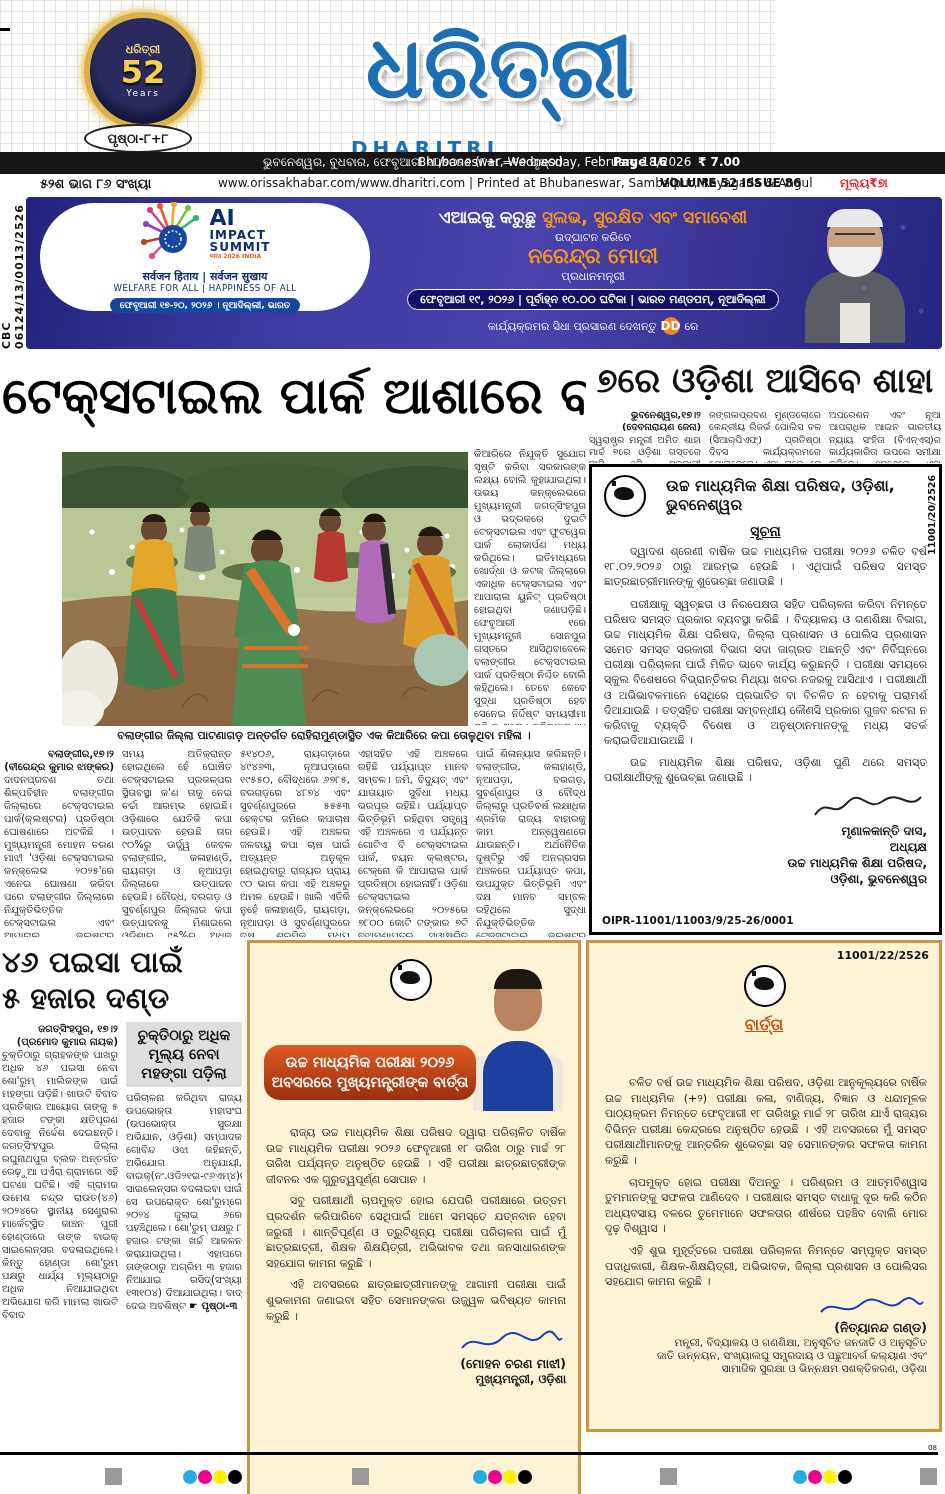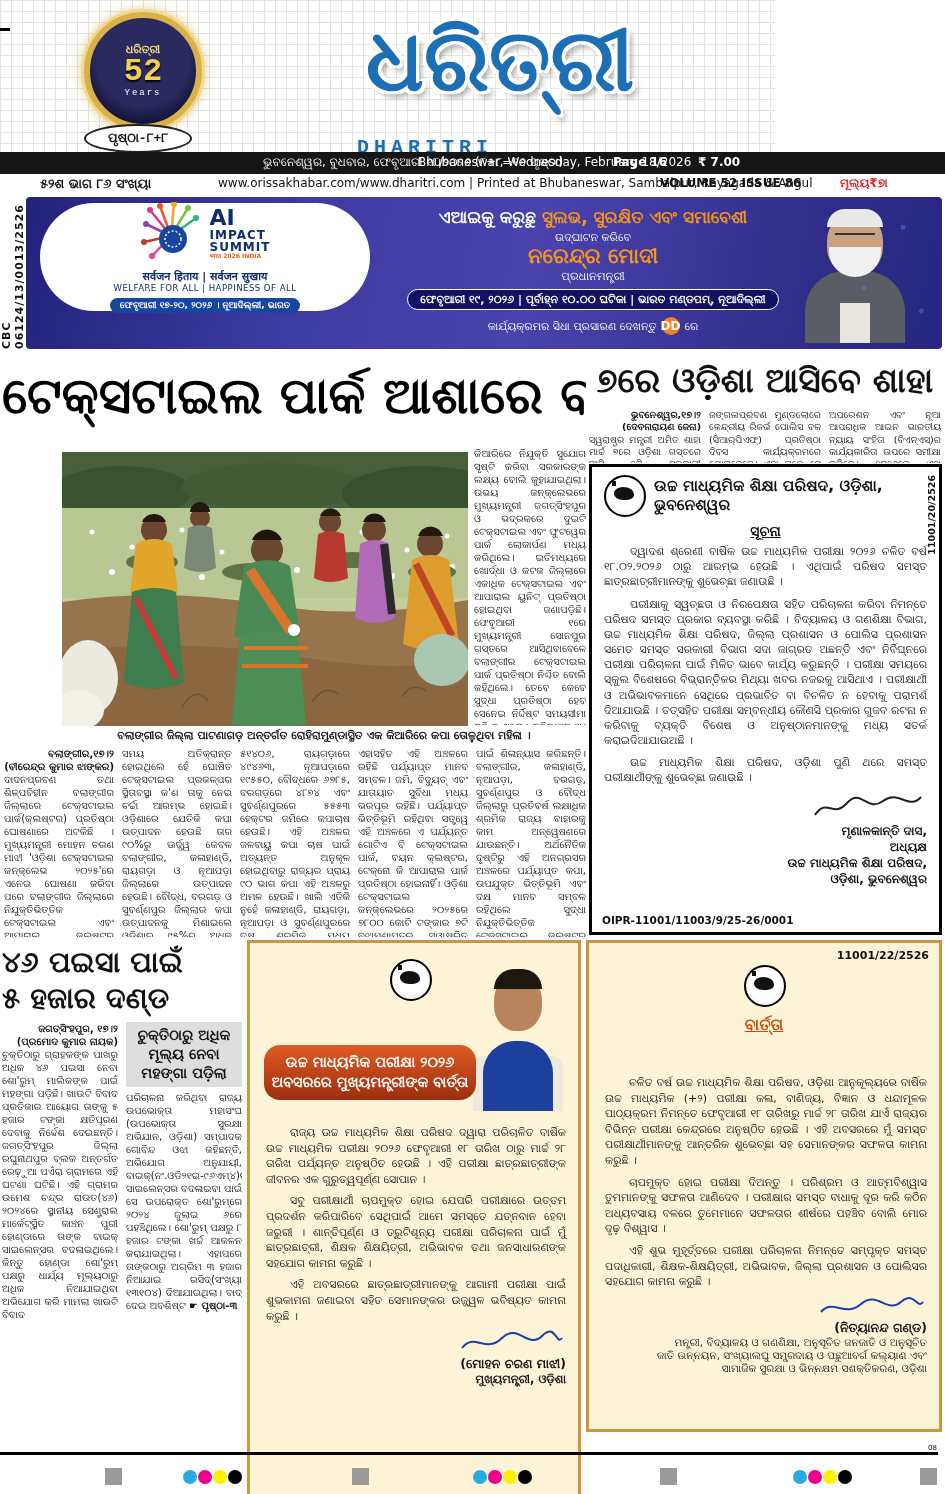--- a/index.html
+++ b/index.html
@@ -2,21 +2,21 @@
 <html><head>
 <meta charset="utf-8">
 <style>
   html,body{margin:0;padding:0;background:#fff;}
   .page{position:relative;width:945px;height:1494px;background:#fff;overflow:hidden;
         font-family:"DejaVu Sans","Liberation Sans",sans-serif;color:#111;}
   .abs{position:absolute;}
   
   .masthead{left:0;top:0;width:775px;height:152px;background:#fff;
     background-image:linear-gradient(#e4e4e4 1px,transparent 1px),linear-gradient(90deg,#e4e4e4 1px,transparent 1px);
-    background-size:11px 11px;font-family:Liberation Mono, monospace;}
+    background-size:11px 11px;}
   .corner-tick{left:0;top:28px;width:10px;height:3px;background:#000;}
   .badge{left:84px;top:12px;width:106px;height:106px;border-radius:50%;
     background:radial-gradient(circle at 50% 40%,#2a2a5e 55%,#14143c 75%);
     border:6px solid #d8b14a;box-shadow:0 0 0 3px #f1d98c,0 0 14px rgba(200,160,50,.8);
     display:flex;flex-direction:column;align-items:center;justify-content:center;color:#f5d87a;text-align:center;}
   .badge .b-title{font-size:11px;font-weight:bold;color:#f5d87a;line-height:1.1;}
   .badge .b-years{font-size:32px;font-weight:bold;color:#f7cf4f;line-height:1;text-shadow:0 2px 2px #000;}
   .badge .b-sub{font-size:9px;color:#fff;letter-spacing:2px;}
   .pages-oval{left:84px;top:124px;width:104px;height:25px;border:2px solid #222;border-radius:50%;
     background:#fff;display:flex;align-items:center;justify-content:center;font-size:13px;font-weight:bold;}
@@ -76,21 +76,21 @@
   .dateline{font-weight:bold;text-align:right;font-size:9.5px;line-height:1.3;}
   
   .photo{left:62px;top:452px;width:406px;height:274px;overflow:hidden;background:#b9c49a;}
   .caption{left:62px;top:729px;width:524px;font-size:11px;font-weight:bold;text-align:center;}
   .side-col{left:474px;top:447px;width:112px;height:278px;}
   
   .notice{left:589px;top:464px;width:353px;height:471px;border:3px solid #000;background:#fff;box-sizing:border-box;
     padding:8px 12px 6px 12px;overflow:hidden;}
   .notice .vcode{position:absolute;right:2px;top:8px;writing-mode:vertical-rl;transform:rotate(180deg);
     font-size:9.5px;font-weight:bold;}
-  .notice-head{display:flex;align-items:center;gap:8px;margin-right:10px;}
+  .notice-head{display:flex;align-items:center;gap:20px;margin-right:10px;}
   .notice-head .org{font-size:15.5px;font-weight:bold;line-height:1.2;}
   .notice-title{text-align:center;font-size:14px;font-weight:bold;text-decoration:underline;margin:6px 0 4px 0;}
   .notice p{margin:0 0 7px 0;font-size:11px;line-height:1.38;text-align:justify;text-indent:26px;}
   .sig-block{text-align:right;font-size:12px;font-weight:bold;line-height:1.35;}
   .oipr{position:absolute;left:10px;bottom:6px;font-size:10.5px;font-weight:bold;}
   .emblem{width:38px;height:38px;border-radius:50%;border:2px solid #000;position:relative;flex:0 0 auto;
     background:radial-gradient(circle at 50% 45%,#fff 55%,#ddd 100%);}
   .emblem::before{content:"";position:absolute;left:8px;top:10px;width:20px;height:13px;border-radius:50% 60% 40% 50%;background:#111;}
   .emblem::after{content:"";position:absolute;left:6px;top:4px;width:4px;height:5px;background:#111;}
   

